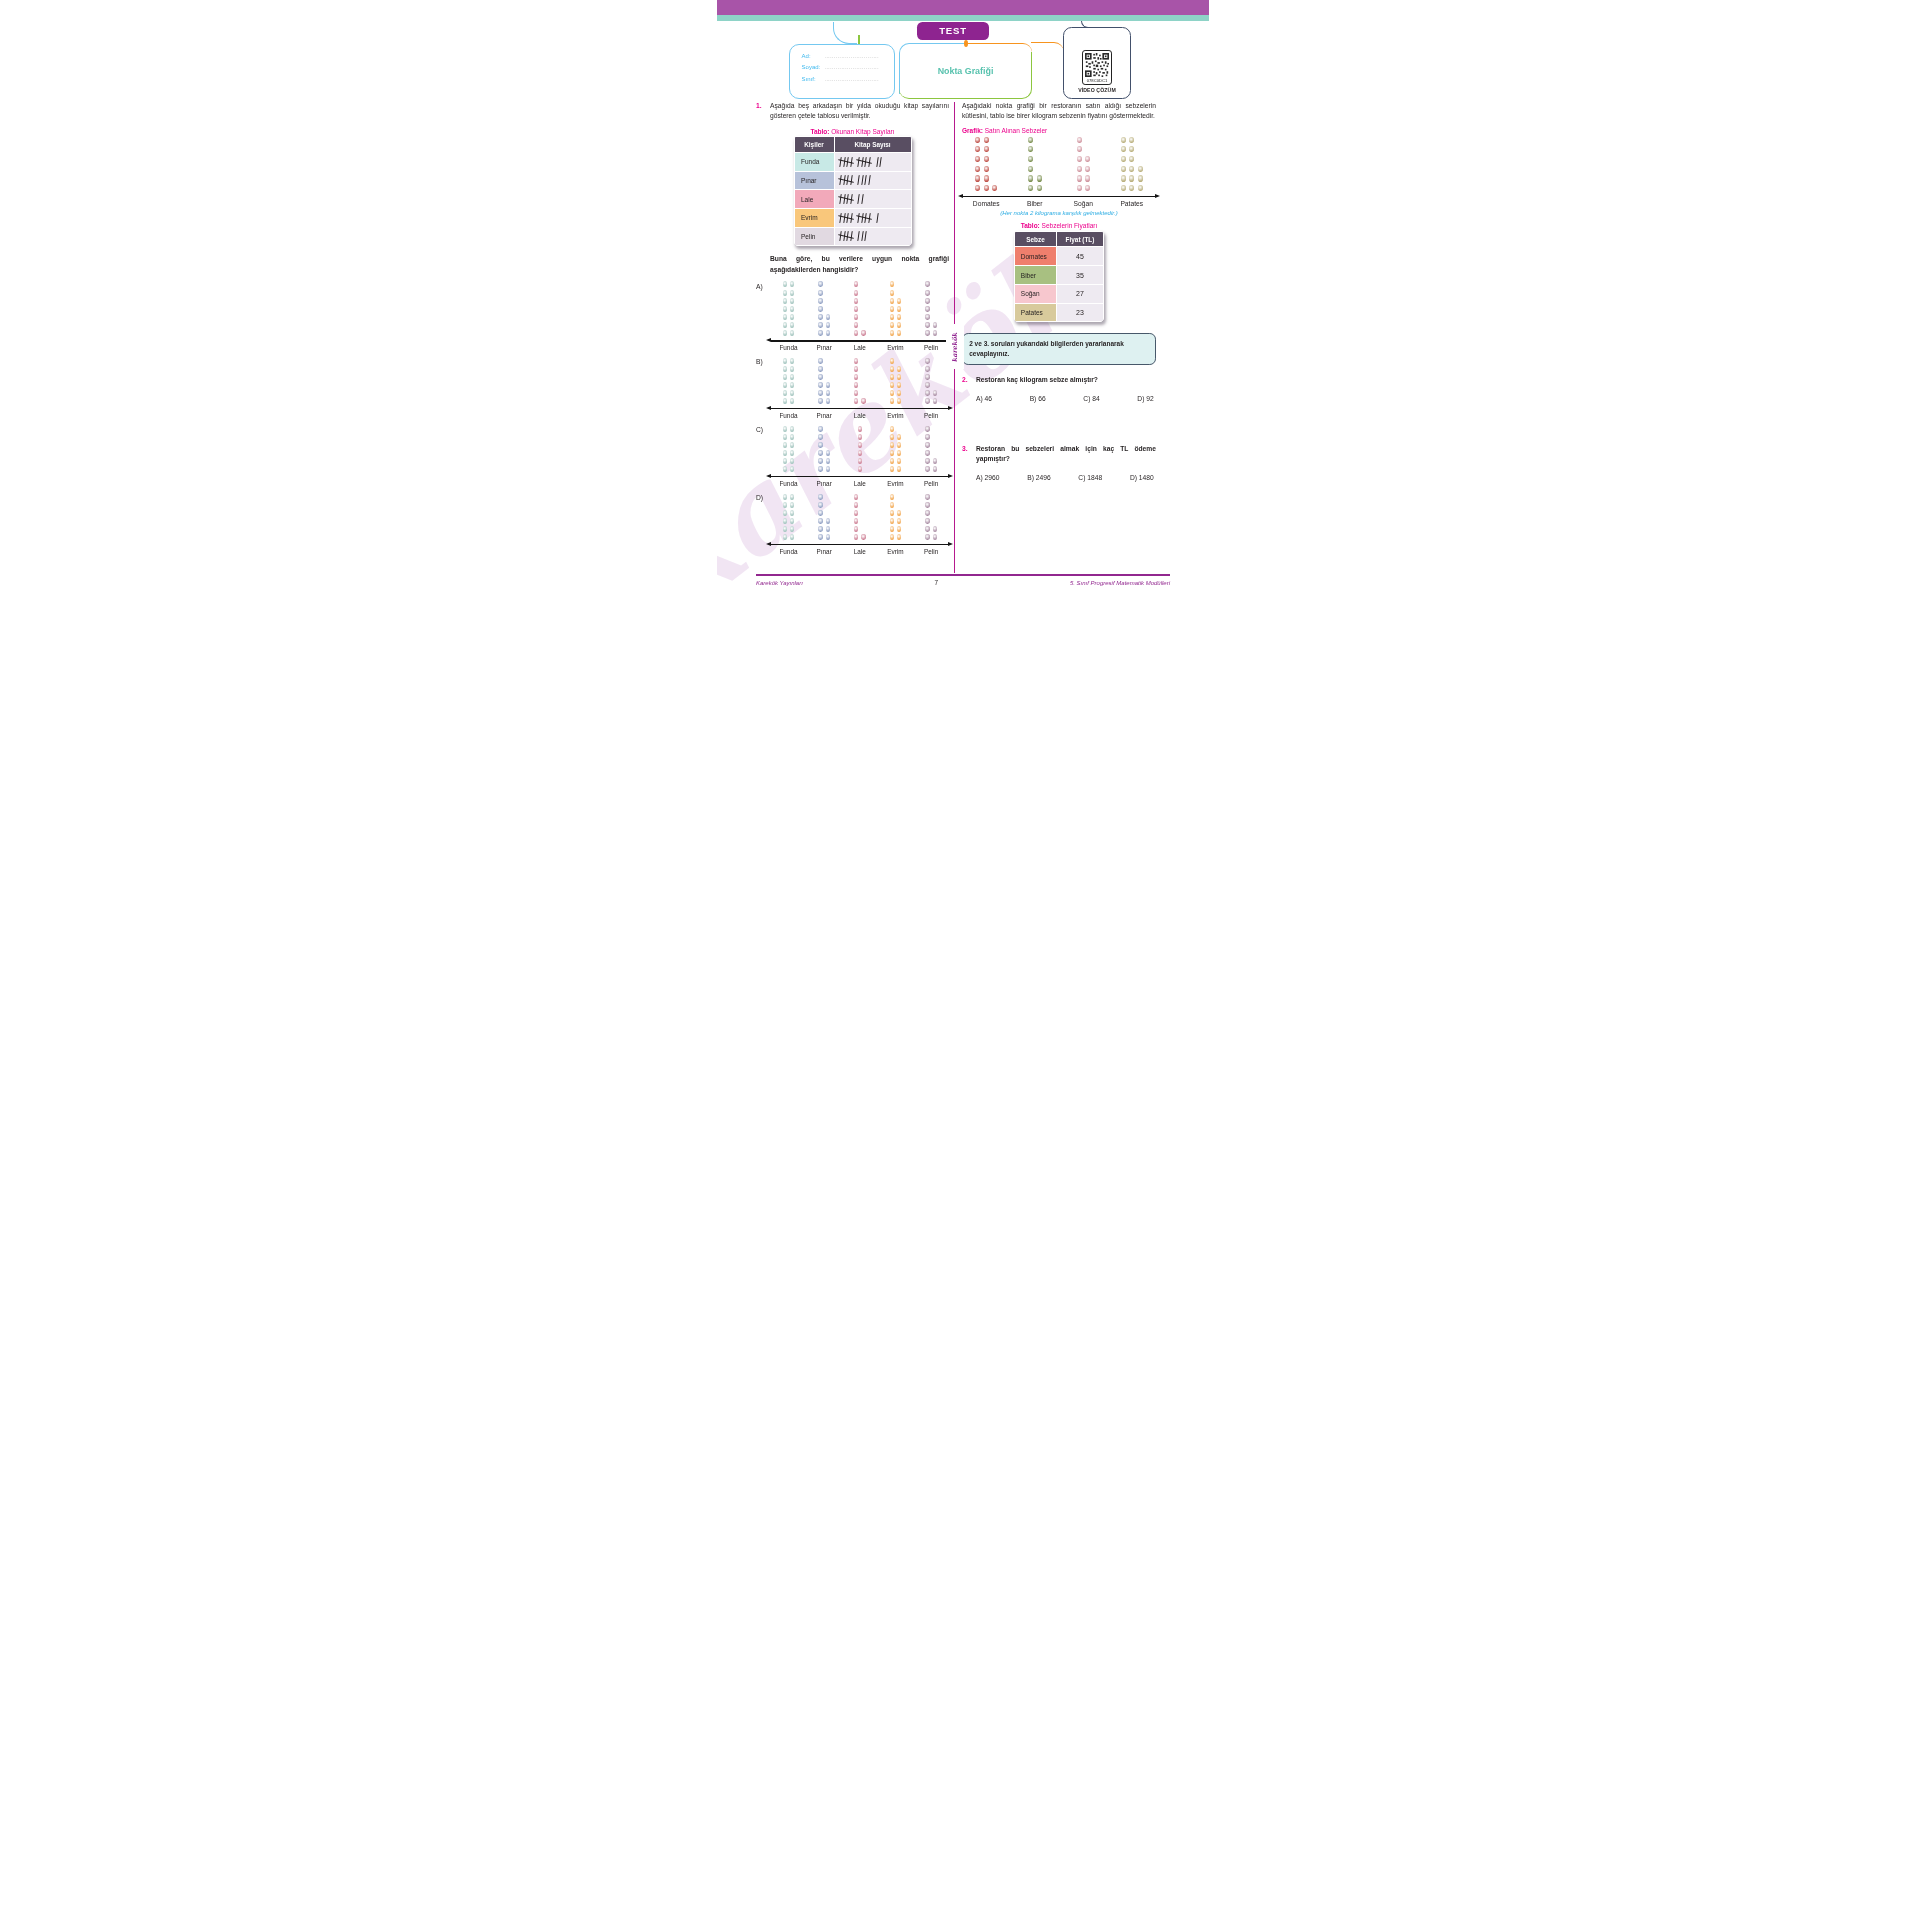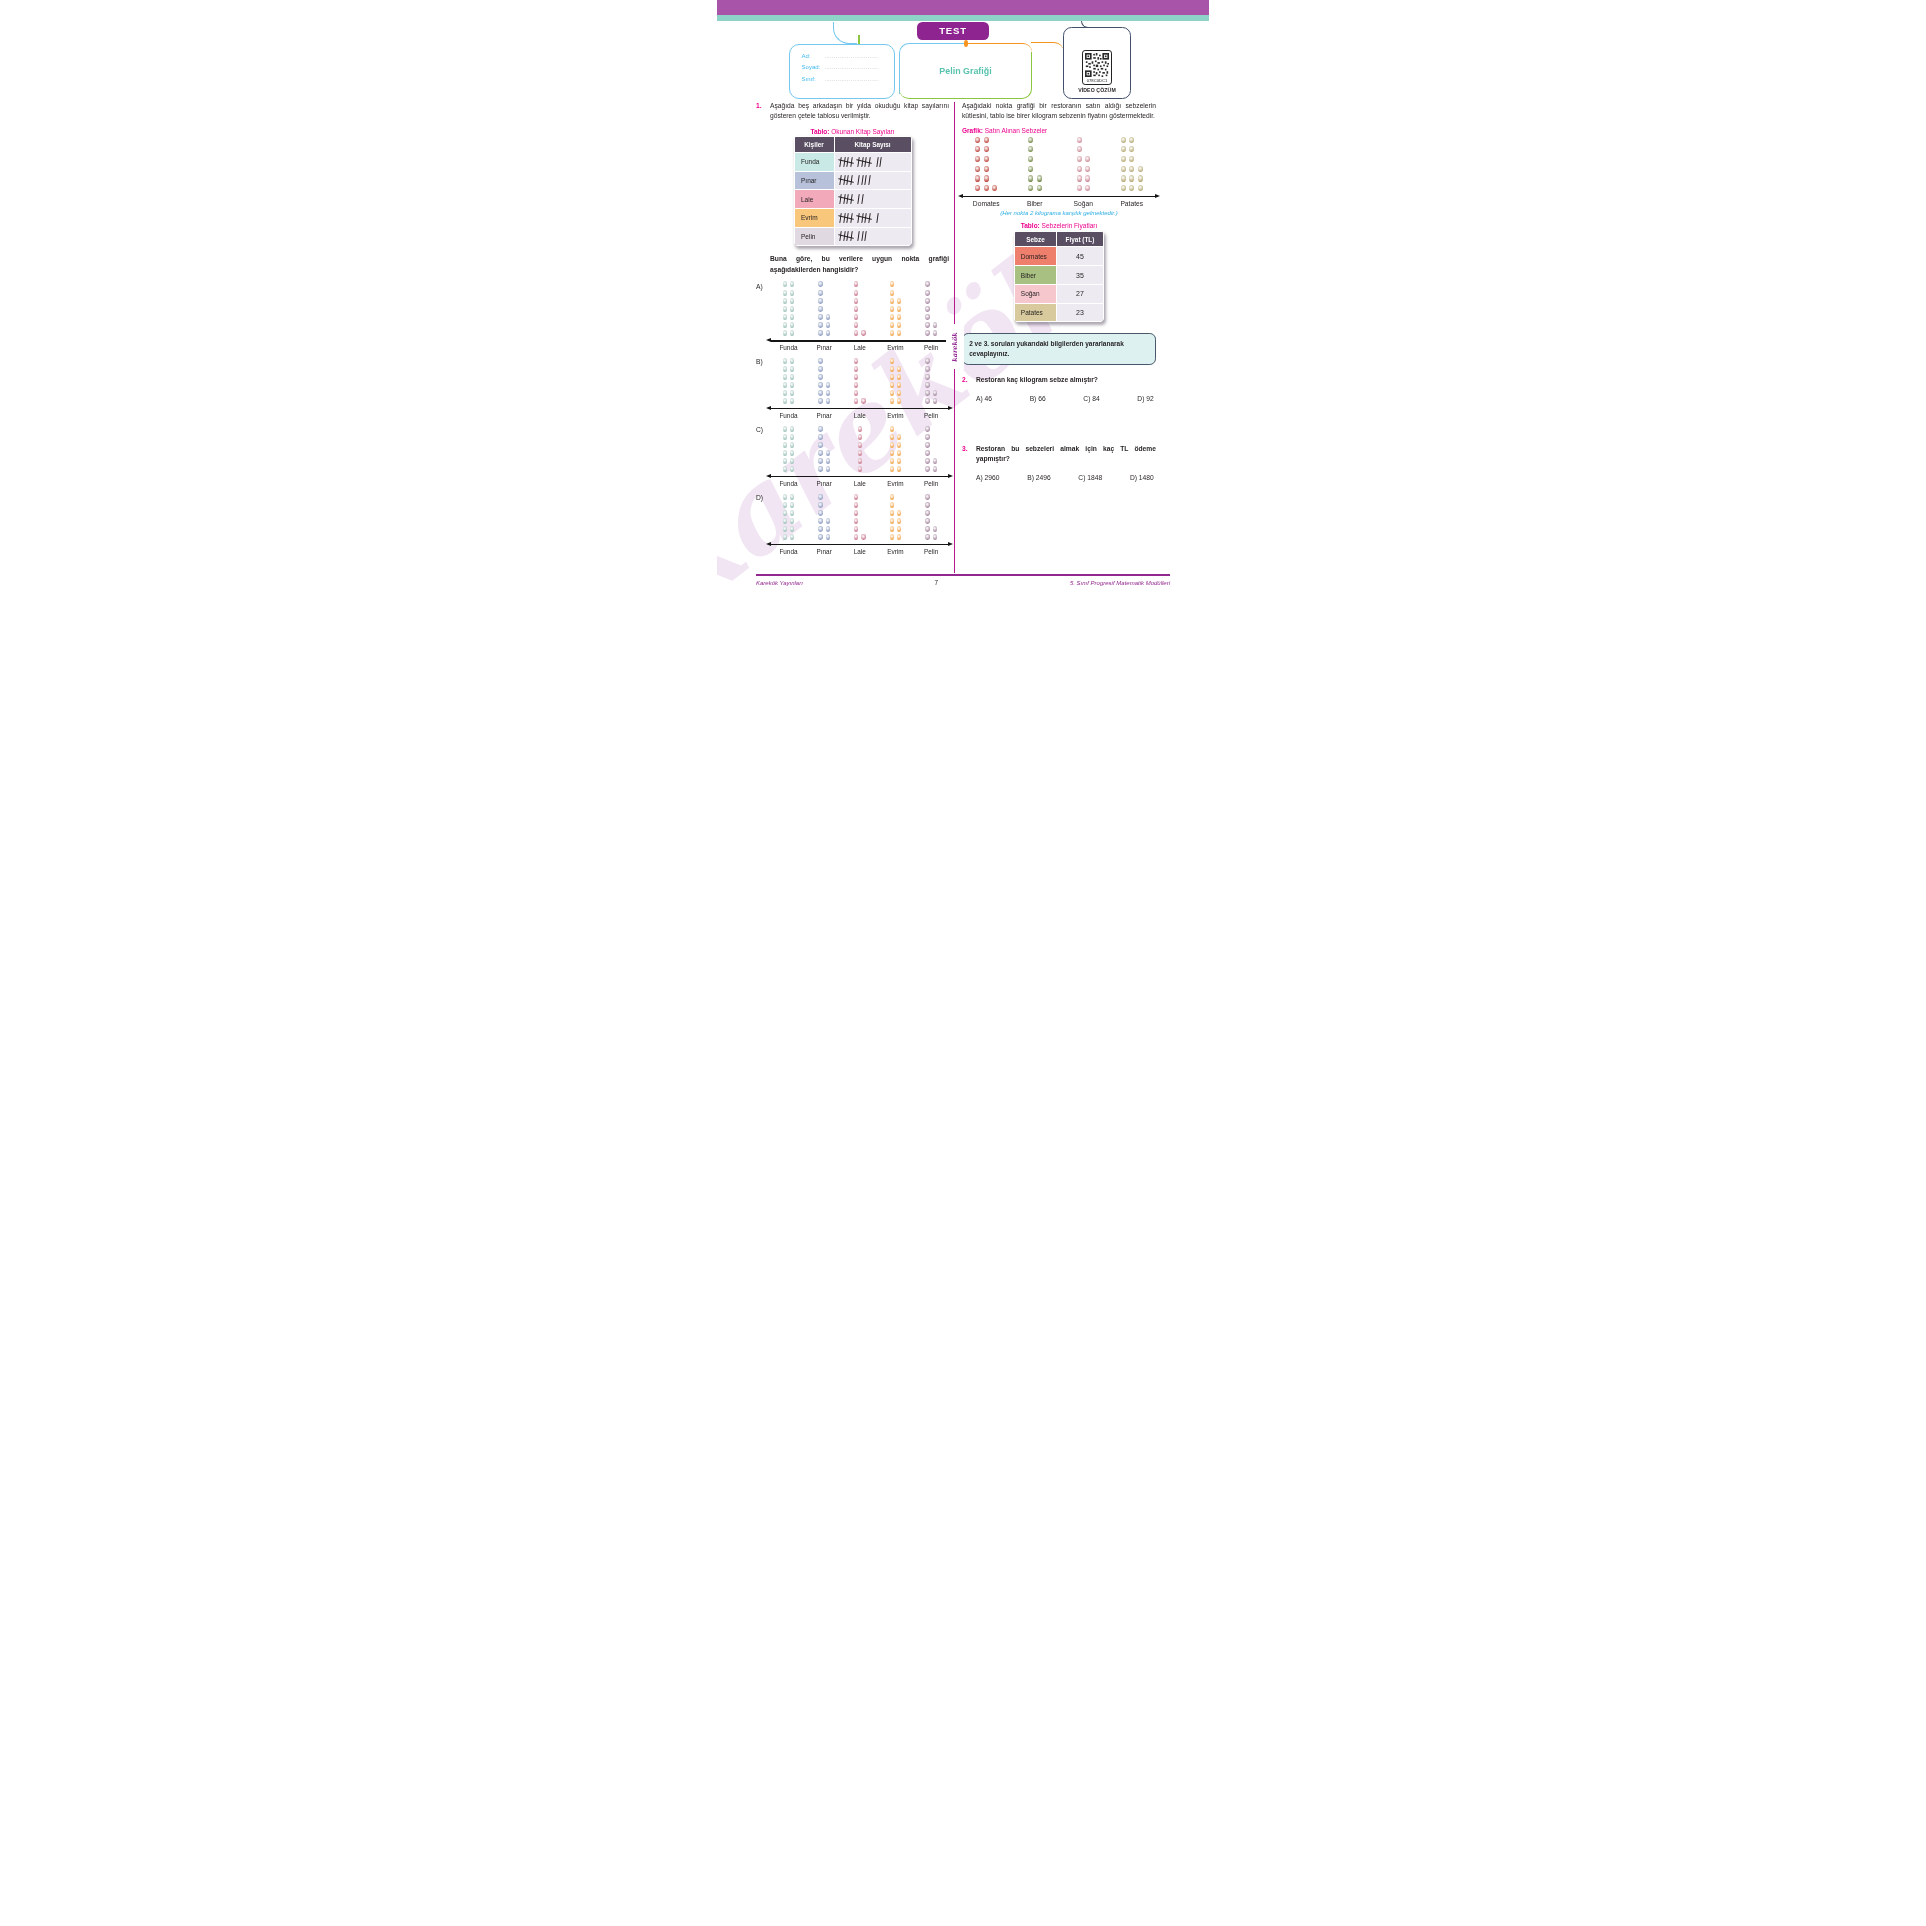--- a/index.html
+++ b/index.html
@@ -120,21 +120,21 @@
       <span class="iddots">.............................</span>
     </div>
   </div>
 
   <div class="titlebox">
     <div class="tb-left"></div>
     <div class="tb-tr-orange"></div>
     <div class="tb-right-green"></div>
     <div class="tb-bottom-green"></div>
     <div class="tb-dot"></div>
-    <div class="tb-text">Pelin Grafiği</div>
+    <div class="tb-text">Nokta Grafiği</div>
   </div>
 
   <div class="qrbox">
     <div class="qrcard">
       <svg width="24" height="24" viewBox="0 0 29 29">
         <rect width="29" height="29" fill="#fff"></rect>
         <g fill="#2a2a2a">
           <rect x="0" y="0" width="8" height="8"></rect>
             <rect x="21" y="0" width="8" height="8"></rect>
             <rect x="0" y="21" width="8" height="8"></rect>

